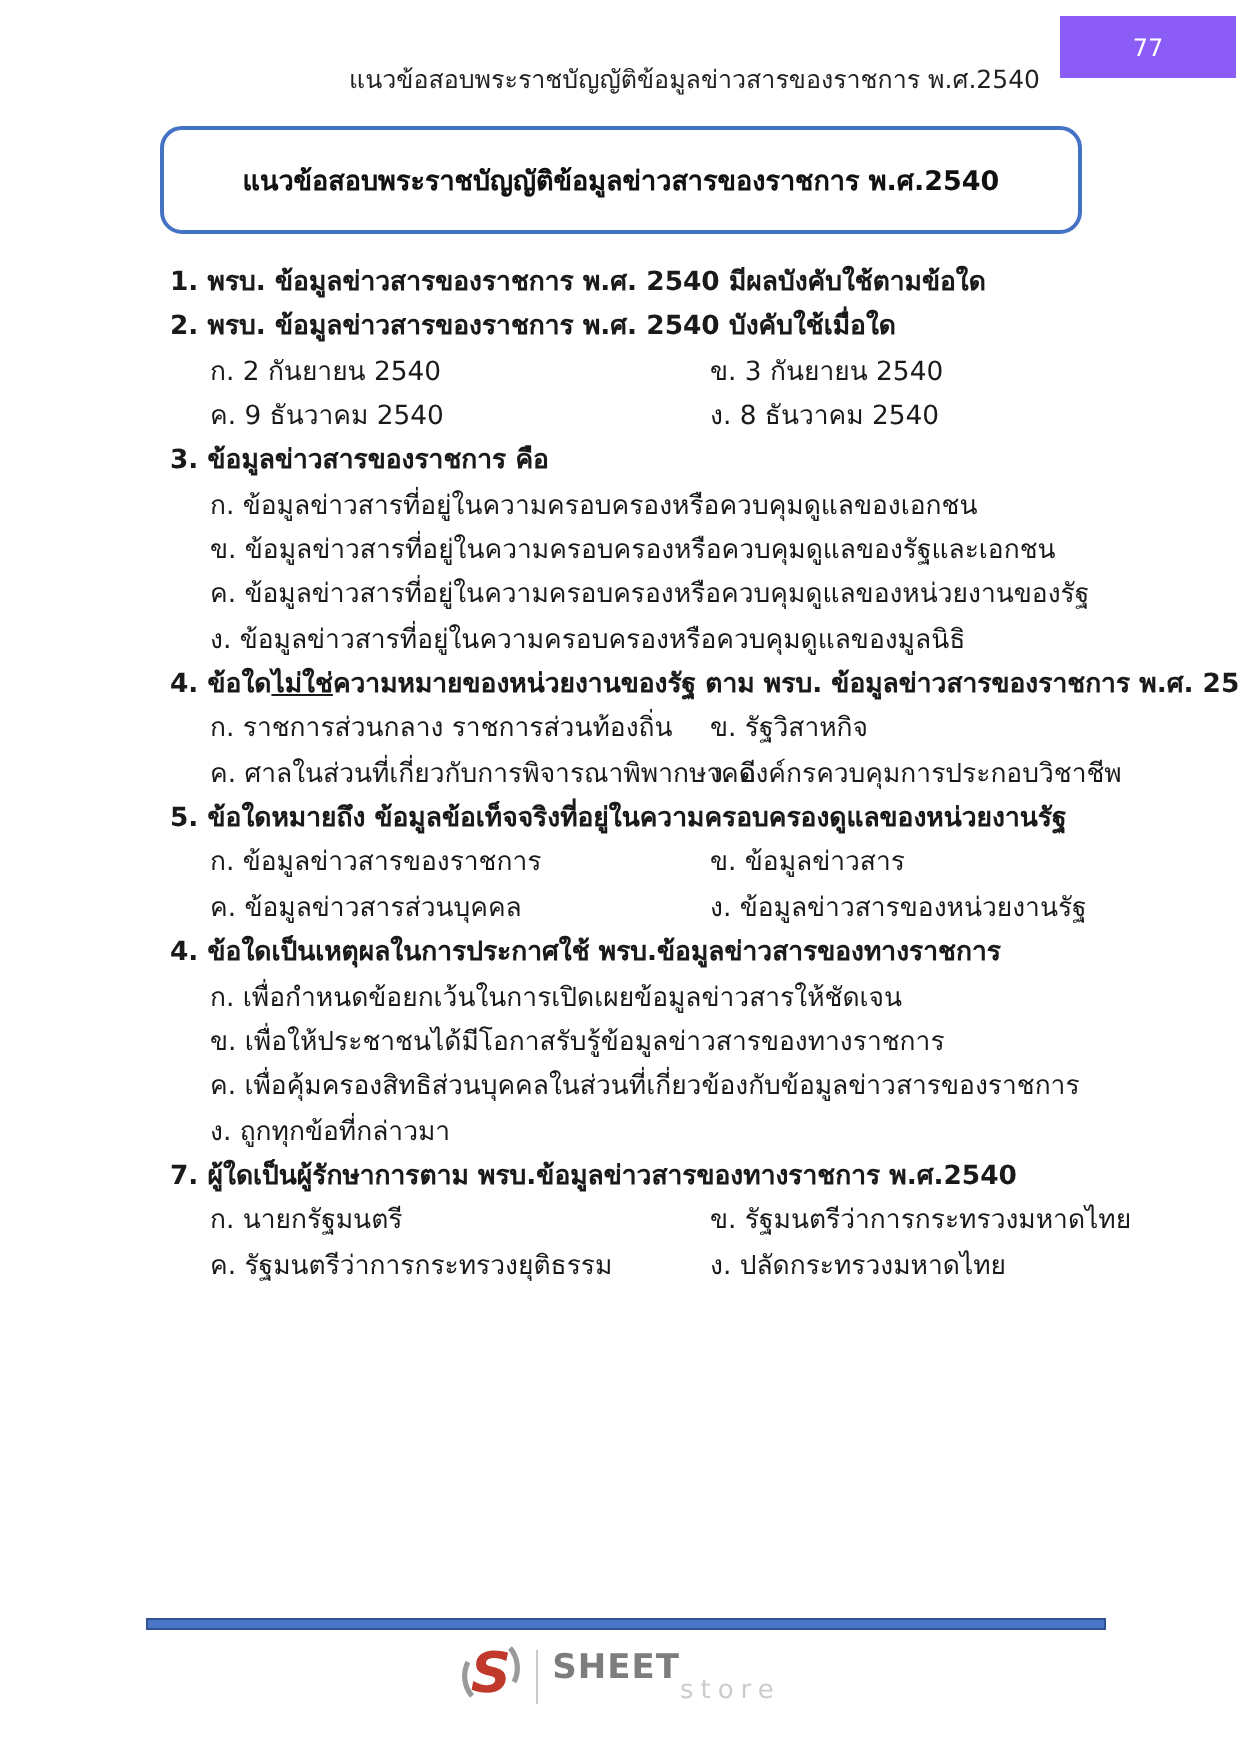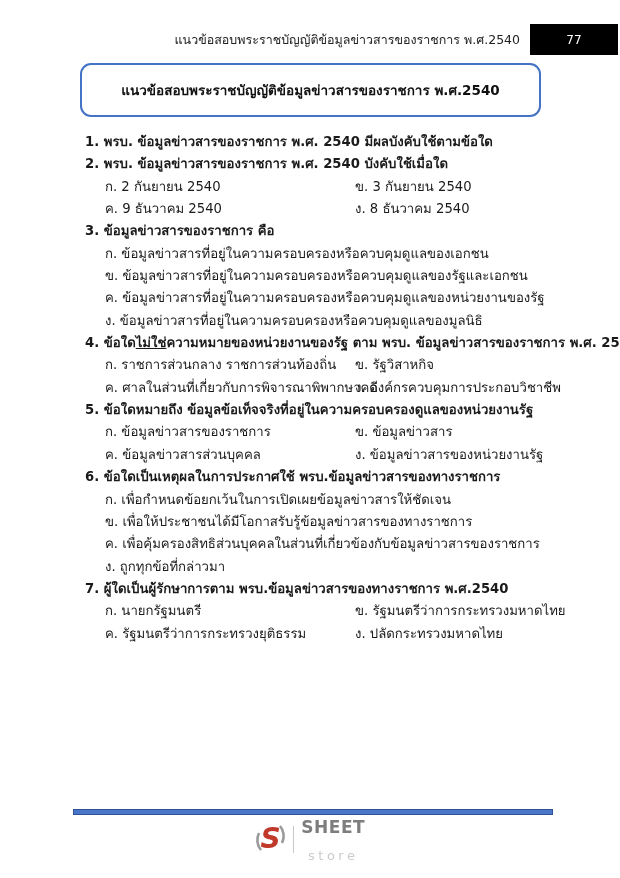--- a/index.html
+++ b/index.html
@@ -13,23 +13,23 @@
     overflow: hidden;
   }
 
   
   .running-head {
     position: absolute; top: 30px; right: 100px;
     font-size: 12.5px; color: #222;
     white-space: nowrap;
   }
   .page-box {
-    position: absolute; top: 24px; right: 2px;
+    position: absolute; top: 8px; right: 2px;
     width: 88px; height: 31px;
-    background: #000000; color: #ffffff;
+    background: #8b5cf6; color: #ffffff;
     display: flex; align-items: center; justify-content: center;
     font-size: 12px;
   }
 
   
   .title-box {
     position: absolute; top: 63px; left: 80px;
     width: 461px; height: 54px;
     border: 2.5px solid #4472C4;
     border-radius: 11px;
@@ -69,21 +69,21 @@
     border: 1px solid #2F5496;
   }
   .logo {
     position: absolute; top: 819px; left: 0; right: 0;
     display: flex; align-items: center; justify-content: center;
     gap: 7px;
   }
   .logo-divider {
     width: 1.5px; height: 27px; background: #c9c9c9;
   }
-  .logo-textblock { display: flex; flex-direction: column; align-items: center; }
+  .logo-textblock { display: flex; flex-direction: row; }
   .logo-name {
     font-size: 17px; font-weight: bold; color: #7d7d7d;
     letter-spacing: 0.5px; line-height: 17px;
   }
   .logo-sub {
     font-size: 13px; color: #cccccc; letter-spacing: 3.5px;
     line-height: 9px; margin-top: 15px;
   }
 </style>
 </head>
@@ -132,21 +132,21 @@
     <div class="question">
       <div class="q-header"><span>5. ข้อใดหมายถึง ข้อมูลข้อเท็จจริงที่อยู่ในความครอบครองดูแลของหน่วยงานรัฐ</span></div>
       <div class="q-options two-col">
         <div class="opt">ก. ข้อมูลข่าวสารของราชการ</div>
         <div class="opt">ข. ข้อมูลข่าวสาร</div>
         <div class="opt">ค. ข้อมูลข่าวสารส่วนบุคคล</div>
         <div class="opt">ง. ข้อมูลข่าวสารของหน่วยงานรัฐ</div>
       </div>
     </div>
     <div class="question">
-      <div class="q-header"><span>6. ข้อใดเป็นเหตุผลในการประกาศใช้ พรบ.ข้อมูลข่าวสารของทางราชการ</span></div>
+      <div class="q-header"><span>4. ข้อใดเป็นเหตุผลในการประกาศใช้ พรบ.ข้อมูลข่าวสารของทางราชการ</span></div>
       <div class="q-options stacked">
         <div class="opt">ก. เพื่อกำหนดข้อยกเว้นในการเปิดเผยข้อมูลข่าวสารให้ชัดเจน</div>
         <div class="opt">ข. เพื่อให้ประชาชนได้มีโอกาสรับรู้ข้อมูลข่าวสารของทางราชการ</div>
         <div class="opt">ค. เพื่อคุ้มครองสิทธิส่วนบุคคลในส่วนที่เกี่ยวข้องกับข้อมูลข่าวสารของราชการ</div>
         <div class="opt">ง. ถูกทุกข้อที่กล่าวมา</div>
       </div>
     </div>
     <div class="question">
       <div class="q-header"><span>7. ผู้ใดเป็นผู้รักษาการตาม พรบ.ข้อมูลข่าวสารของทางราชการ พ.ศ.2540</span></div>
       <div class="q-options two-col">

